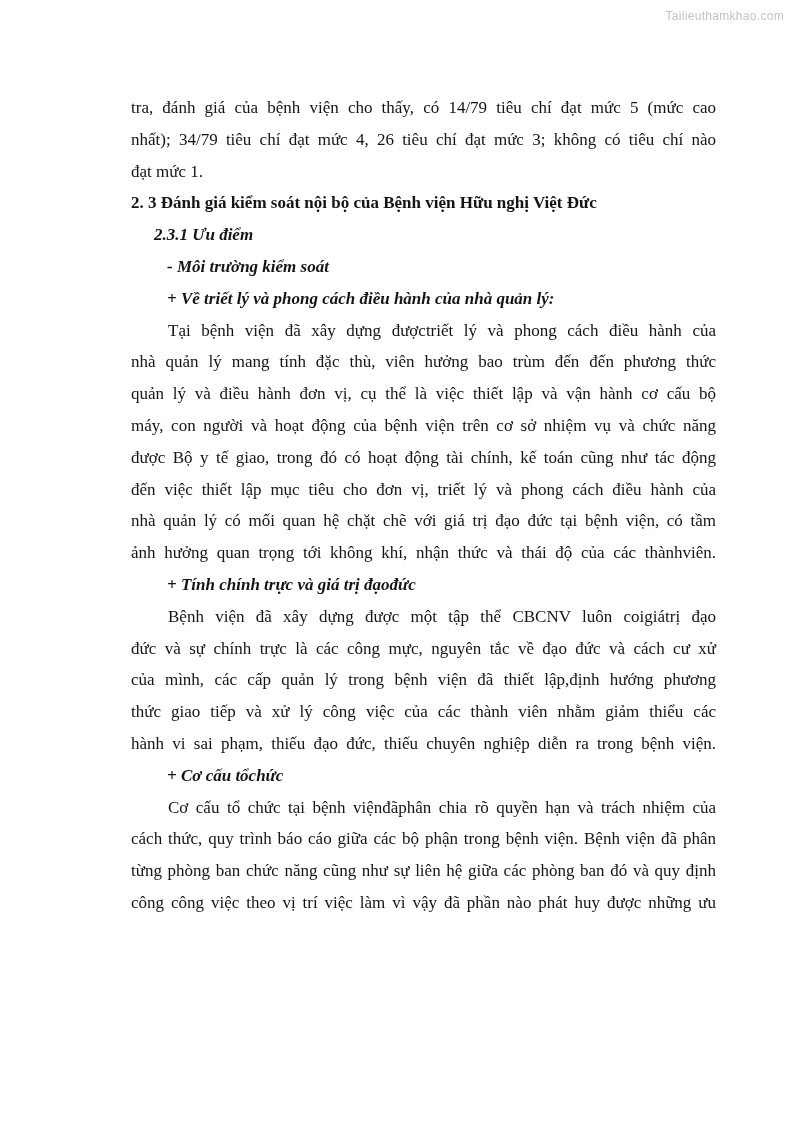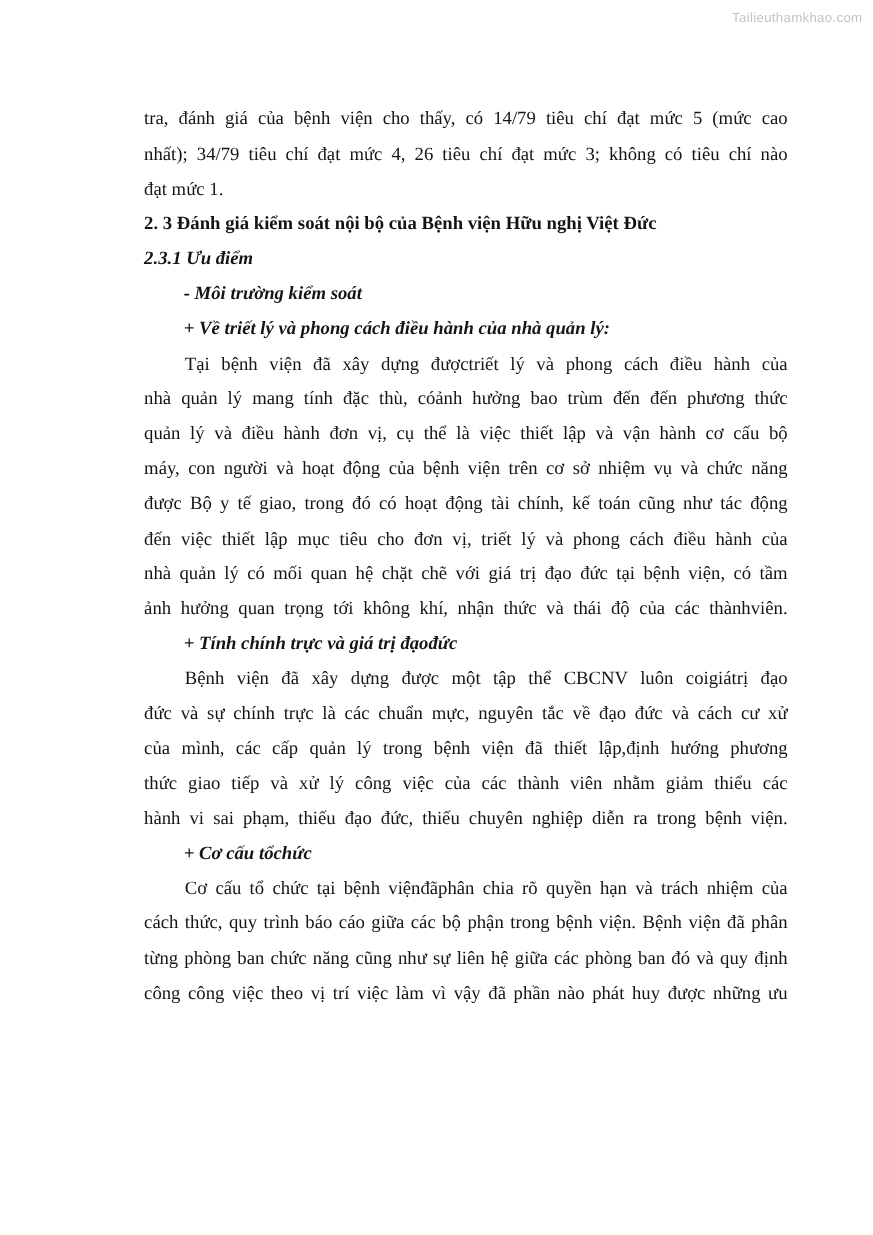--- a/index.html
+++ b/index.html
@@ -33,53 +33,53 @@
     text-align-last: justify;
     text-justify: inter-word;
     white-space: nowrap;
   }
   .line.left {
     text-align: left;
     text-align-last: auto;
   }
   .line.indent { text-indent: 37px; }
   .heading-bold { font-weight: bold; }
-  .heading-bold-italic { font-weight: bold; font-style: italic; }
+  .heading-bold-italic { font-weight: bold; font-style: italic; margin-left: 23px; }
   .subheading { font-weight: bold; font-style: italic; padding-left: 36px; }
 </style>
 </head>
 <body>
 
 <div class="watermark">Tailieuthamkhao.com</div>
 
 <main class="column">
   <div>
       <div>
         <div class="line">tra, đánh giá của bệnh viện cho thấy, có 14/79 tiêu chí đạt mức 5 (mức cao</div>
         <div class="line">nhất); 34/79 tiêu chí đạt mức 4, 26 tiêu chí đạt mức 3; không có tiêu chí nào</div>
         <div class="line left">đạt mức 1.</div>
       </div>
       <div class="heading-bold">2. 3 Đánh giá kiểm soát nội bộ của Bệnh viện Hữu nghị Việt Đức</div>
       <div class="heading-bold-italic">2.3.1 Ưu điểm</div>
       <div class="subheading">- Môi trường kiểm soát</div>
       <div class="subheading">+ Về triết lý và phong cách điều hành của nhà quản lý:</div>
       <div>
         <div class="line indent">Tại bệnh viện đã xây dựng đượctriết lý và phong cách điều hành của</div>
-        <div class="line">nhà quản lý mang tính đặc thù, cóảnh hưởng bao trùm đến đến phương thức</div>
+        <div class="line">nhà quản lý mang tính đặc thù, viên hưởng bao trùm đến đến phương thức</div>
         <div class="line">quản lý và điều hành đơn vị, cụ thể là việc thiết lập và vận hành cơ cấu bộ</div>
         <div class="line">máy, con người và hoạt động của bệnh viện trên cơ sở nhiệm vụ và chức năng</div>
         <div class="line">được Bộ y tế giao, trong đó có hoạt động tài chính, kế toán cũng như tác động</div>
         <div class="line">đến việc thiết lập mục tiêu cho đơn vị, triết lý và phong cách điều hành của</div>
         <div class="line">nhà quản lý có mối quan hệ chặt chẽ với giá trị đạo đức tại bệnh viện, có tầm</div>
         <div class="line">ảnh hưởng quan trọng tới không khí, nhận thức và thái độ của các thànhviên.</div>
       </div>
       <div class="subheading">+ Tính chính trực và giá trị đạođức</div>
       <div>
         <div class="line indent">Bệnh viện đã xây dựng được một tập thể CBCNV luôn coigiátrị đạo</div>
-        <div class="line">đức và sự chính trực là các chuẩn mực, nguyên tắc về đạo đức và cách cư xử</div>
+        <div class="line">đức và sự chính trực là các công mực, nguyên tắc về đạo đức và cách cư xử</div>
         <div class="line">của mình, các cấp quản lý trong bệnh viện đã thiết lập,định hướng phương</div>
         <div class="line">thức giao tiếp và xử lý công việc của các thành viên nhằm giảm thiểu các</div>
         <div class="line">hành vi sai phạm, thiếu đạo đức, thiếu chuyên nghiệp diễn ra trong bệnh viện.</div>
       </div>
       <div class="subheading">+ Cơ cấu tổchức</div>
       <div>
         <div class="line indent">Cơ cấu tổ chức tại bệnh việnđãphân chia rõ quyền hạn và trách nhiệm của</div>
         <div class="line">cách thức, quy trình báo cáo giữa các bộ phận trong bệnh viện. Bệnh viện đã phân</div>
         <div class="line">từng phòng ban chức năng cũng như sự liên hệ giữa các phòng ban đó và quy định</div>
         <div class="line">công công việc theo vị trí việc làm vì vậy đã phần nào phát huy được những ưu</div>

